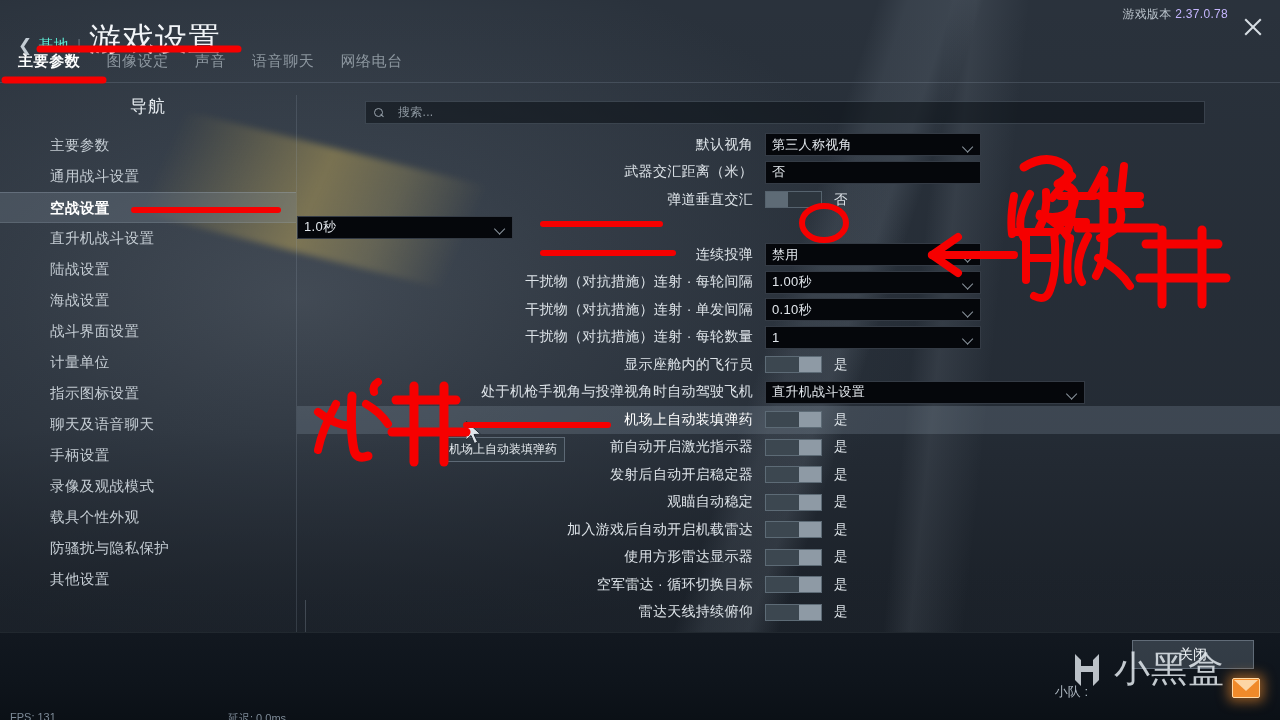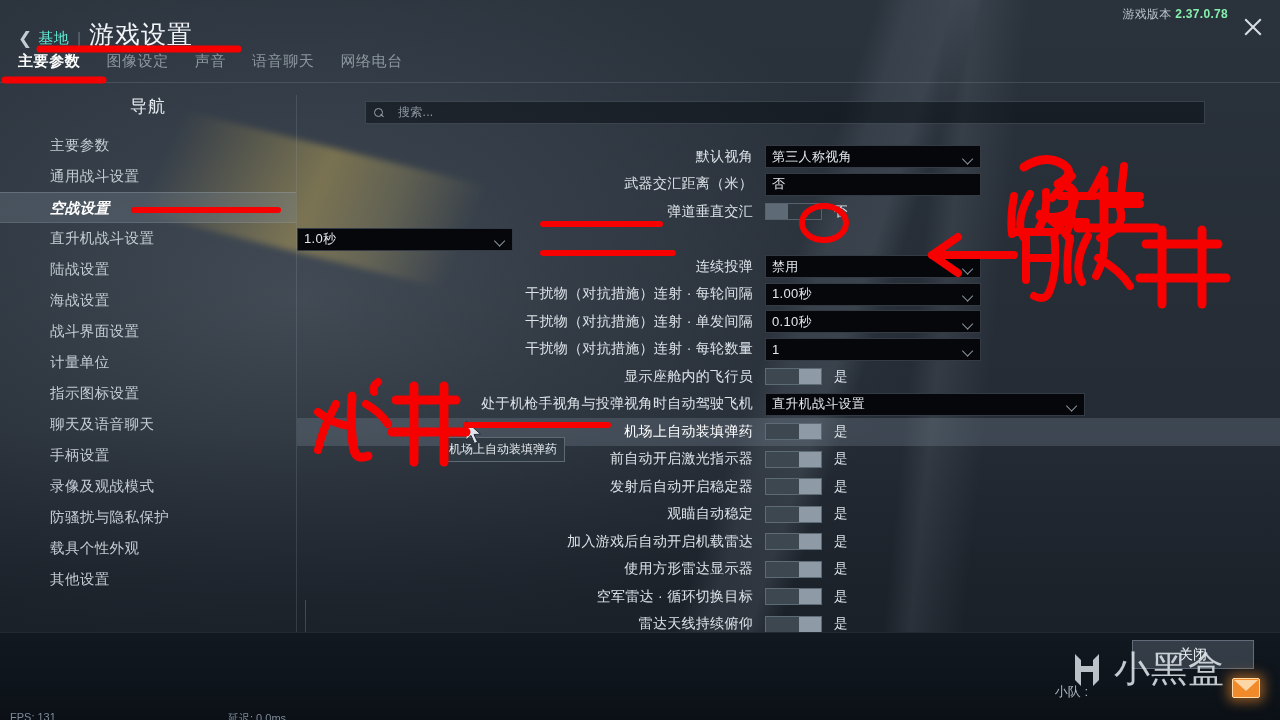--- a/index.html
+++ b/index.html
@@ -49,38 +49,38 @@
   #header { position: absolute; left: 0; top: 0; width: 1280px; height: 83px; }
   .breadcrumb {
     position: absolute; left: 18px; top: 18px;
     display: flex; align-items: baseline; gap: 4px;
   }
   .back-chevron {
     color: #c3ccd4; font-size: 17px; line-height: 1; margin-right: 2px; transform: translateY(1px);
   }
   .crumb-base { color: #5eead4; font-size: 15px; letter-spacing: .5px; }
   .crumb-sep { color: #6a747d; font-size: 14px; margin: 0 4px; }
-  .page-title { color: #f2f5f8; font-size: 25px; font-weight: 400; letter-spacing: 1px; }
+  .page-title { color: #f2f5f8; font-size: 32px; font-weight: 400; letter-spacing: 1px; }
 
   .tabs {
     position: absolute; left: 18px; top: 52px;
     display: flex; align-items: center; gap: 26px;
   }
   .tab { font-size: 15px; color: #8c969f; letter-spacing: .6px; cursor: pointer; }
   .tab.active { color: #ffffff; font-weight: 700; }
   .tabs-rule {
     position: absolute; left: 0; top: 82px; width: 1280px; height: 1px;
     background: rgba(150,165,180,0.22);
   }
 
   .version {
     position: absolute; right: 52px; top: 6px;
     font-size: 12px; color: #b9c2ca; letter-spacing: .3px;
   }
-  .version b { font-weight: 700; color: #86efac; }
+  .version b { font-weight: 400; color: #c4b5fd; }
   .close-x {
     position: absolute; right: 14px; top: 14px; width: 26px; height: 26px; cursor: pointer;
   }
   .close-x::before, .close-x::after {
     content: ""; position: absolute; left: 2px; top: 12px; width: 22px; height: 2px;
     background: #d7dee4;
   }
   .close-x::before { transform: rotate(45deg); }
   .close-x::after  { transform: rotate(-45deg); }
 
@@ -91,21 +91,21 @@
     margin-bottom: 12px;
   }
   .nav-item {
     height: 31px; line-height: 31px; padding-left: 50px;
     font-size: 14.5px; color: #c4ccd3; letter-spacing: .4px; cursor: pointer;
   }
   .nav-item.active {
     background: rgba(122,136,150,0.30);
     border-top: 1px solid rgba(170,185,200,0.28);
     border-bottom: 1px solid rgba(170,185,200,0.18);
-    color: #ffffff; font-weight: 700; font-style: italic;
+    color: #ffffff; font-weight: 700;
   }
 
   
   #content {
     position: absolute; left: 296px; top: 95px; width: 984px; height: 537px;
     border-left: 1px solid rgba(150,165,180,0.20);
     overflow: hidden;
   }
   .search-wrap { position: absolute; left: 68px; top: 6px; width: 840px; height: 23px; }
   .search-box {
@@ -119,21 +119,21 @@
   .search-icon::before {
     content: ""; position: absolute; left: 0; top: 0; width: 7px; height: 7px;
     border: 1.2px solid #9aa4ad; border-radius: 50%;
   }
   .search-icon::after {
     content: ""; position: absolute; left: 6px; top: 7px; width: 4px; height: 1.2px;
     background: #9aa4ad; transform: rotate(45deg);
   }
   .search-ph { font-size: 12px; color: #8d97a0; letter-spacing: .3px; }
 
-  .rows { position: absolute; left: 0; top: 48px; width: 984px; }
+  .rows { position: absolute; left: 0; top: 36px; width: 984px; }
   .row {
     position: relative; height: 27.5px;
     display: flex; align-items: center;
   }
   .row.highlight { background: rgba(135,150,165,0.26); }
   .row-label {
     width: 468px; text-align: right; padding-right: 12px;
     font-size: 14px; color: #dde3e8; letter-spacing: .3px; white-space: nowrap;
   }
   .row.highlight .row-label { color: #ffffff; }
@@ -275,22 +275,22 @@
       <div class="nav-item active">空战设置</div>
       <div class="nav-item">直升机战斗设置</div>
       <div class="nav-item">陆战设置</div>
       <div class="nav-item">海战设置</div>
       <div class="nav-item">战斗界面设置</div>
       <div class="nav-item">计量单位</div>
       <div class="nav-item">指示图标设置</div>
       <div class="nav-item">聊天及语音聊天</div>
       <div class="nav-item">手柄设置</div>
       <div class="nav-item">录像及观战模式</div>
+      <div class="nav-item">载具个性外观</div>
       <div class="nav-item">防骚扰与隐私保护</div>
-      <div class="nav-item">载具个性外观</div>
       <div class="nav-item">其他设置</div>
     </div>
 </div>
 
 <div id="content">
   <div class="search-wrap">
     <div class="search-box">
       <span class="search-icon"></span>
       <span class="search-ph">搜索...</span>
     </div>

